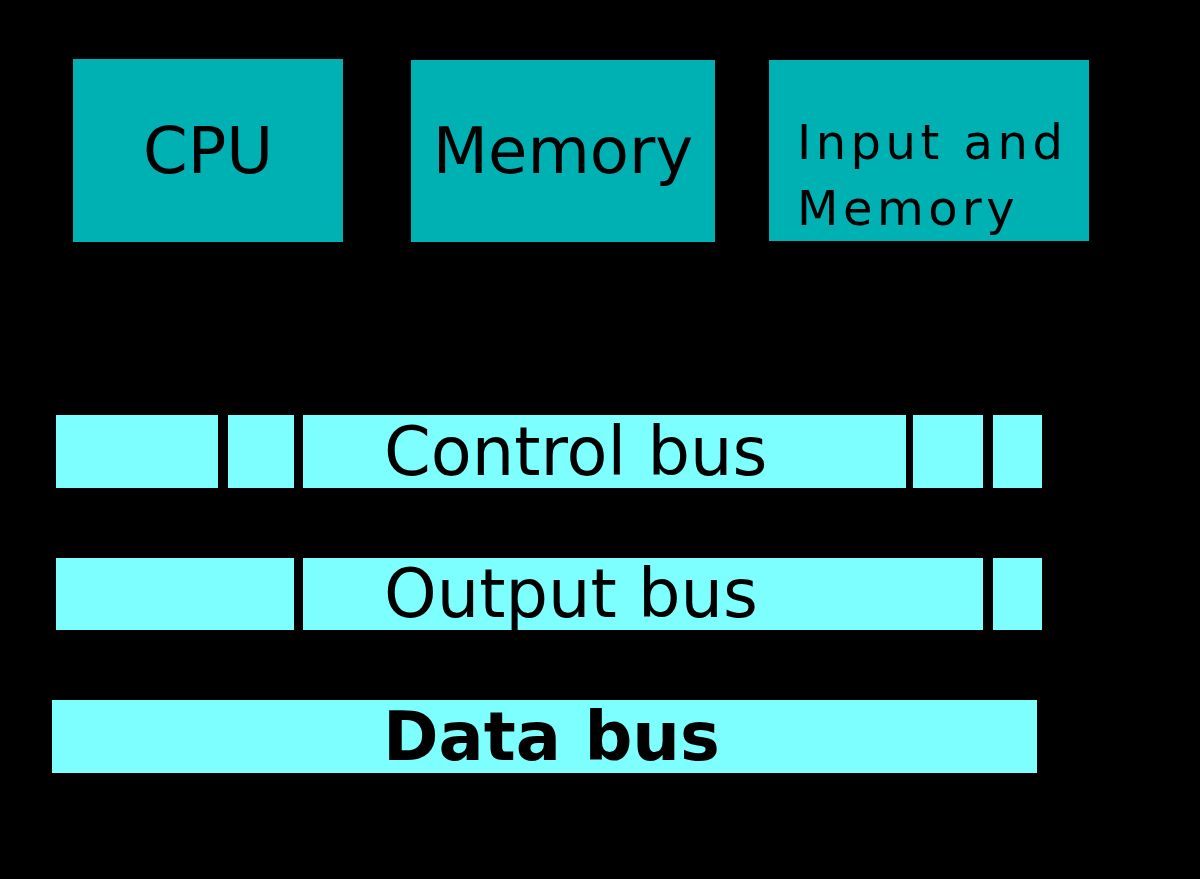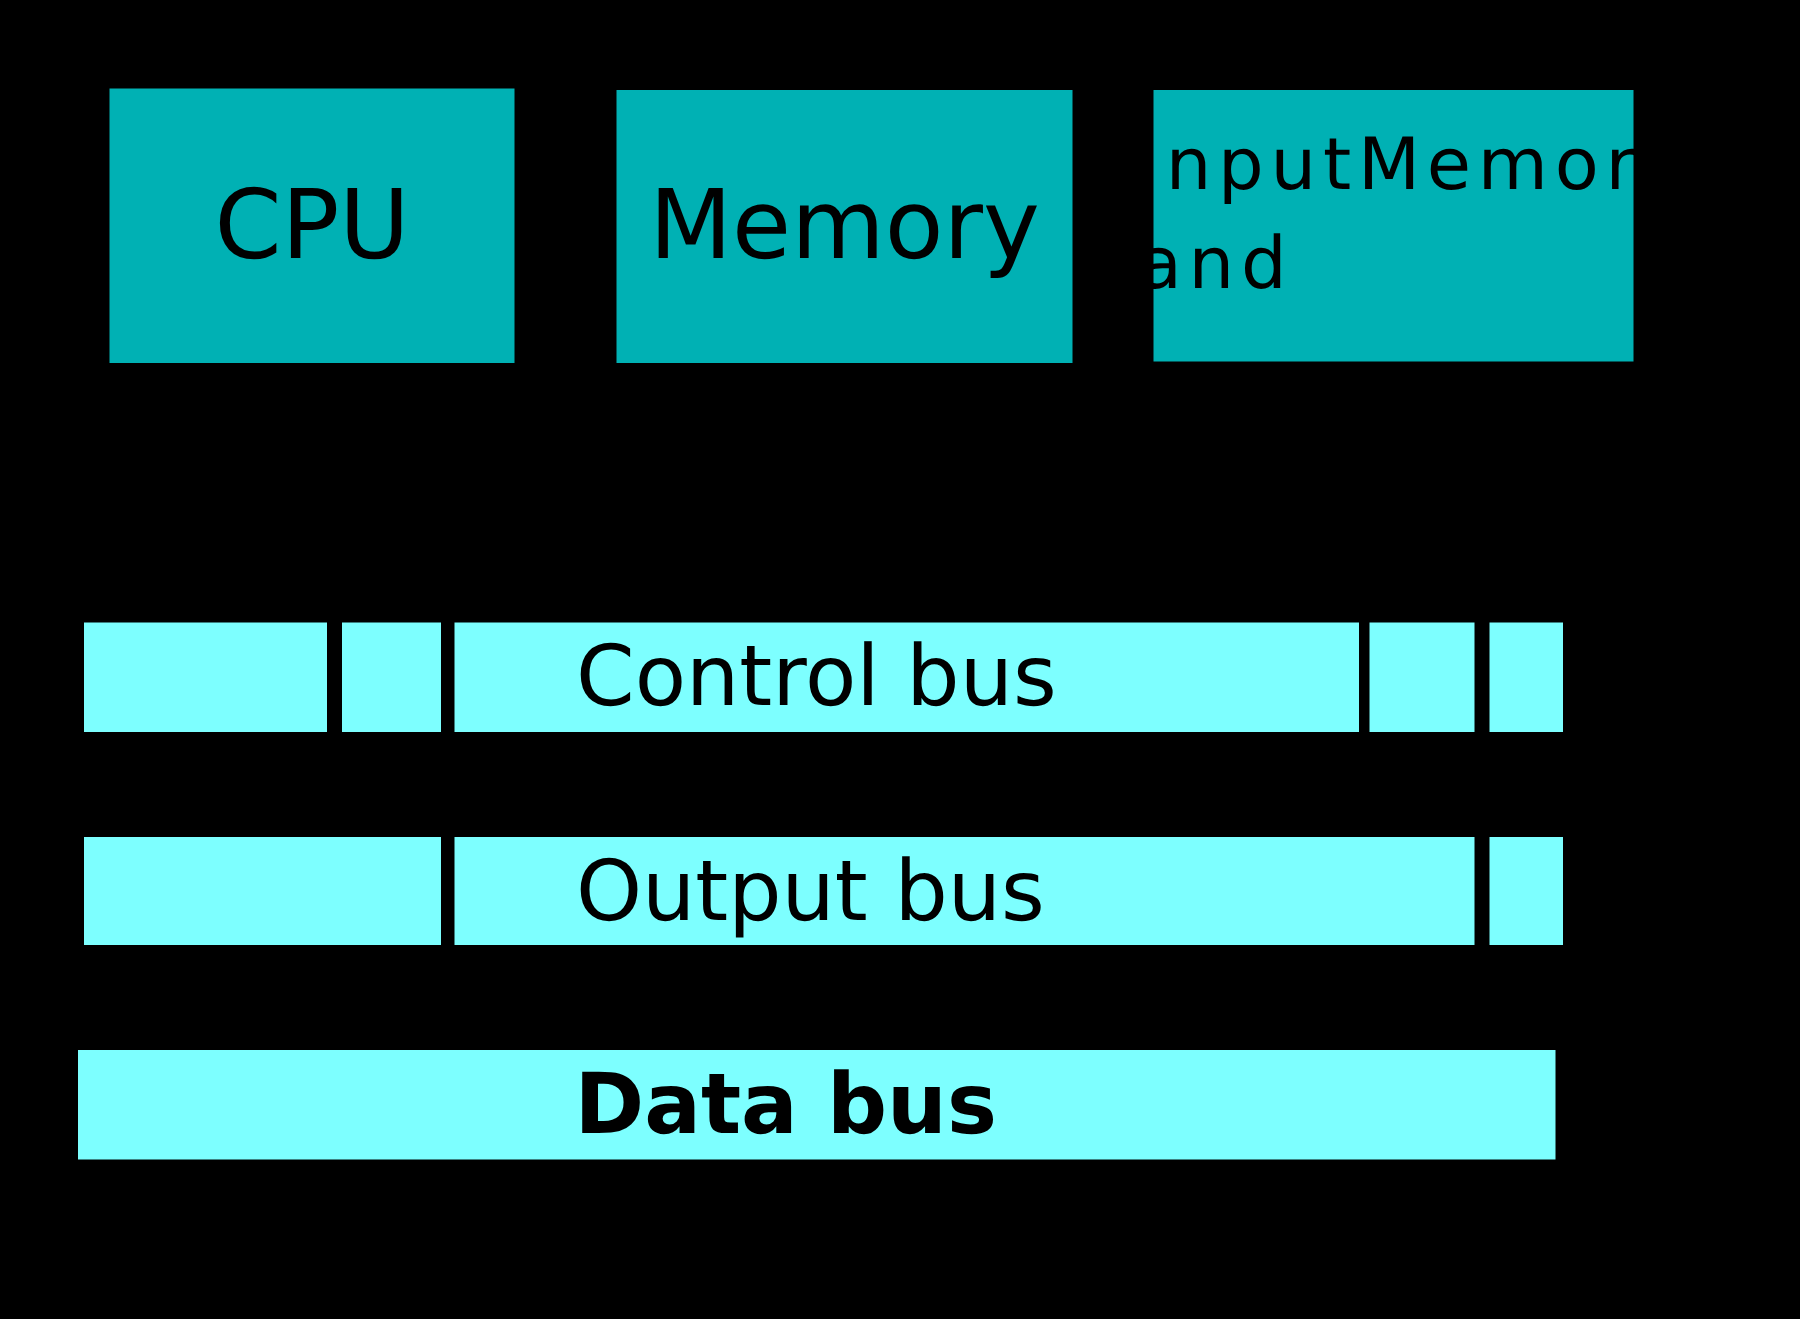--- a/index.html
+++ b/index.html
@@ -7,31 +7,31 @@
   .canvas{position:relative;width:1185px;height:879px;background:#000;overflow:hidden;padding-left:36px;}
 
   .box{
     position:absolute;
     background:#00b1b4;
     display:flex;align-items:center;justify-content:center;
     font-size:64px;color:#000;
   }
   .box.io{
     box-sizing:border-box;
-    flex-direction:row;align-items:flex-start;justify-content:center;
+    flex-direction:column;align-items:flex-start;justify-content:flex-end;
     padding:17px 0 0 28px;
     font-size:48px;line-height:66px;letter-spacing:4.5px;
   }
 
   .bus{position:absolute;left:0;width:1200px;}
   .seg{position:absolute;top:0;height:100%;background:#7dffff;}
   .bus-label{
     position:absolute;top:0;height:100%;
     display:flex;align-items:center;
-    font-size:56px;white-space:nowrap;color:#000;text-align:center;
+    font-size:67px;white-space:nowrap;color:#000;text-align:center;
   }
 </style>
 </head>
 <body>
 
 <div class="canvas">
 
   <div class="box" style="left:73px;top:59px;width:270px;height:183px;">
     <span>CPU</span>
   </div>

